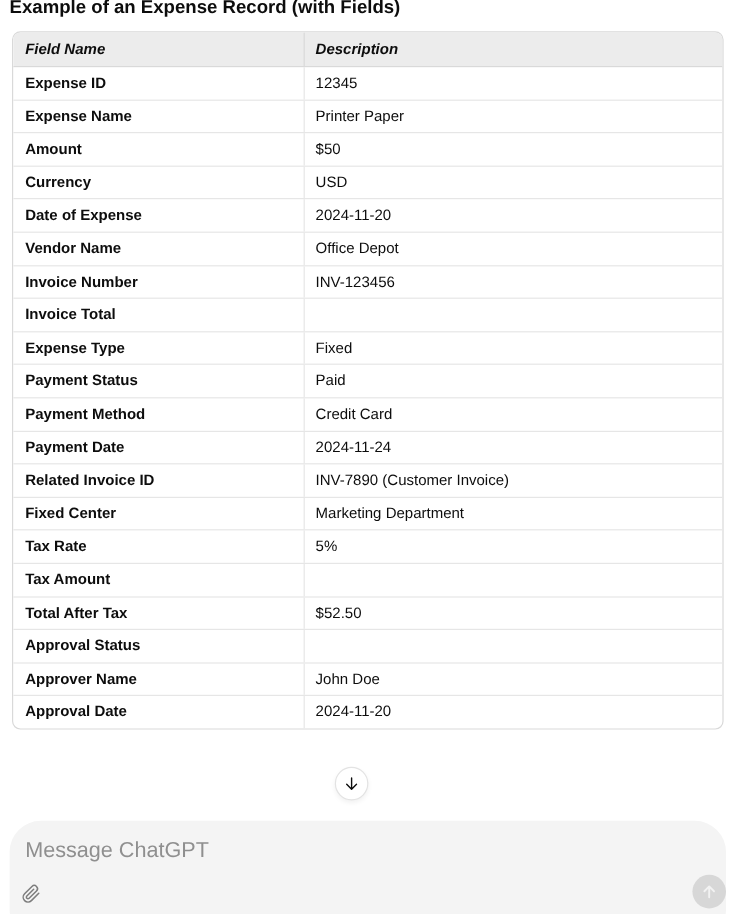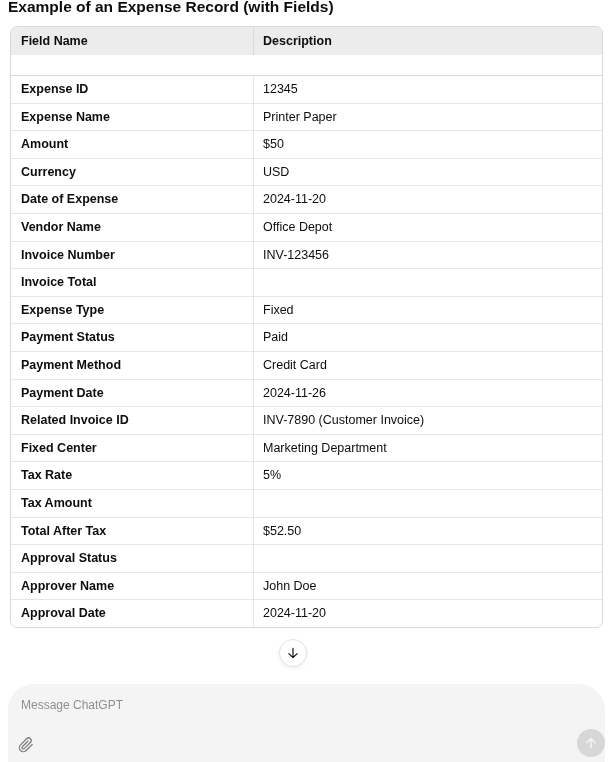--- a/index.html
+++ b/index.html
@@ -32,23 +32,24 @@
     background: #ffffff;
   }
   .trow {
     display: flex;
     height: 27.6px;
     align-items: stretch;
   }
   .trow.thead {
     height: 28px;
     background: var(--header_bg, #ececec);
+    font-style: italic;
   }
   .tbody .trow { border-top: 1px solid var(--row_border, #e6e6e6); }
-  .tbody .trow:first-child { border-top: 1px solid var(--table_border, #dcdcdc); margin-top: 20px; }
+  .tbody .trow:first-child { border-top: 1px solid var(--table_border, #dcdcdc); }
   .cell {
     display: flex;
     align-items: center;
     font-size: 12.5px;
     line-height: 1;
     white-space: nowrap;
     overflow: hidden;
   }
   .cell.field {
     width: 243px;
@@ -86,21 +87,21 @@
   }
   .composer textarea {
     position: absolute;
     left: 13px; top: 14px;
     width: 560px; height: 22px;
     background: transparent;
     border: none;
     outline: none;
     resize: none;
     font-family: "Liberation Sans", "DejaVu Sans", sans-serif;
-    font-size: 12px;
+    font-size: 18px;
     color: var(--text, #0d0d0d);
   }
   .composer textarea::placeholder { color: var(--placeholder, #8f8f8f); opacity: 1; }
   .attach-btn {
     position: absolute;
     left: 4px; top: 47px;
     width: 28px; height: 28px;
     background: transparent;
     border: none;
     display: flex; align-items: center; justify-content: center;
@@ -184,21 +185,21 @@
           <div class="cell desc">Paid</div>
         </div>
 
         <div class="trow">
           <div class="cell field">Payment Method</div>
           <div class="cell desc">Credit Card</div>
         </div>
 
         <div class="trow">
           <div class="cell field">Payment Date</div>
-          <div class="cell desc">2024-11-26</div>
+          <div class="cell desc">2024-11-24</div>
         </div>
 
         <div class="trow">
           <div class="cell field">Related Invoice ID</div>
           <div class="cell desc">INV-7890 (Customer Invoice)</div>
         </div>
 
 
         <div class="trow">
           <div class="cell field">Fixed Center</div>

